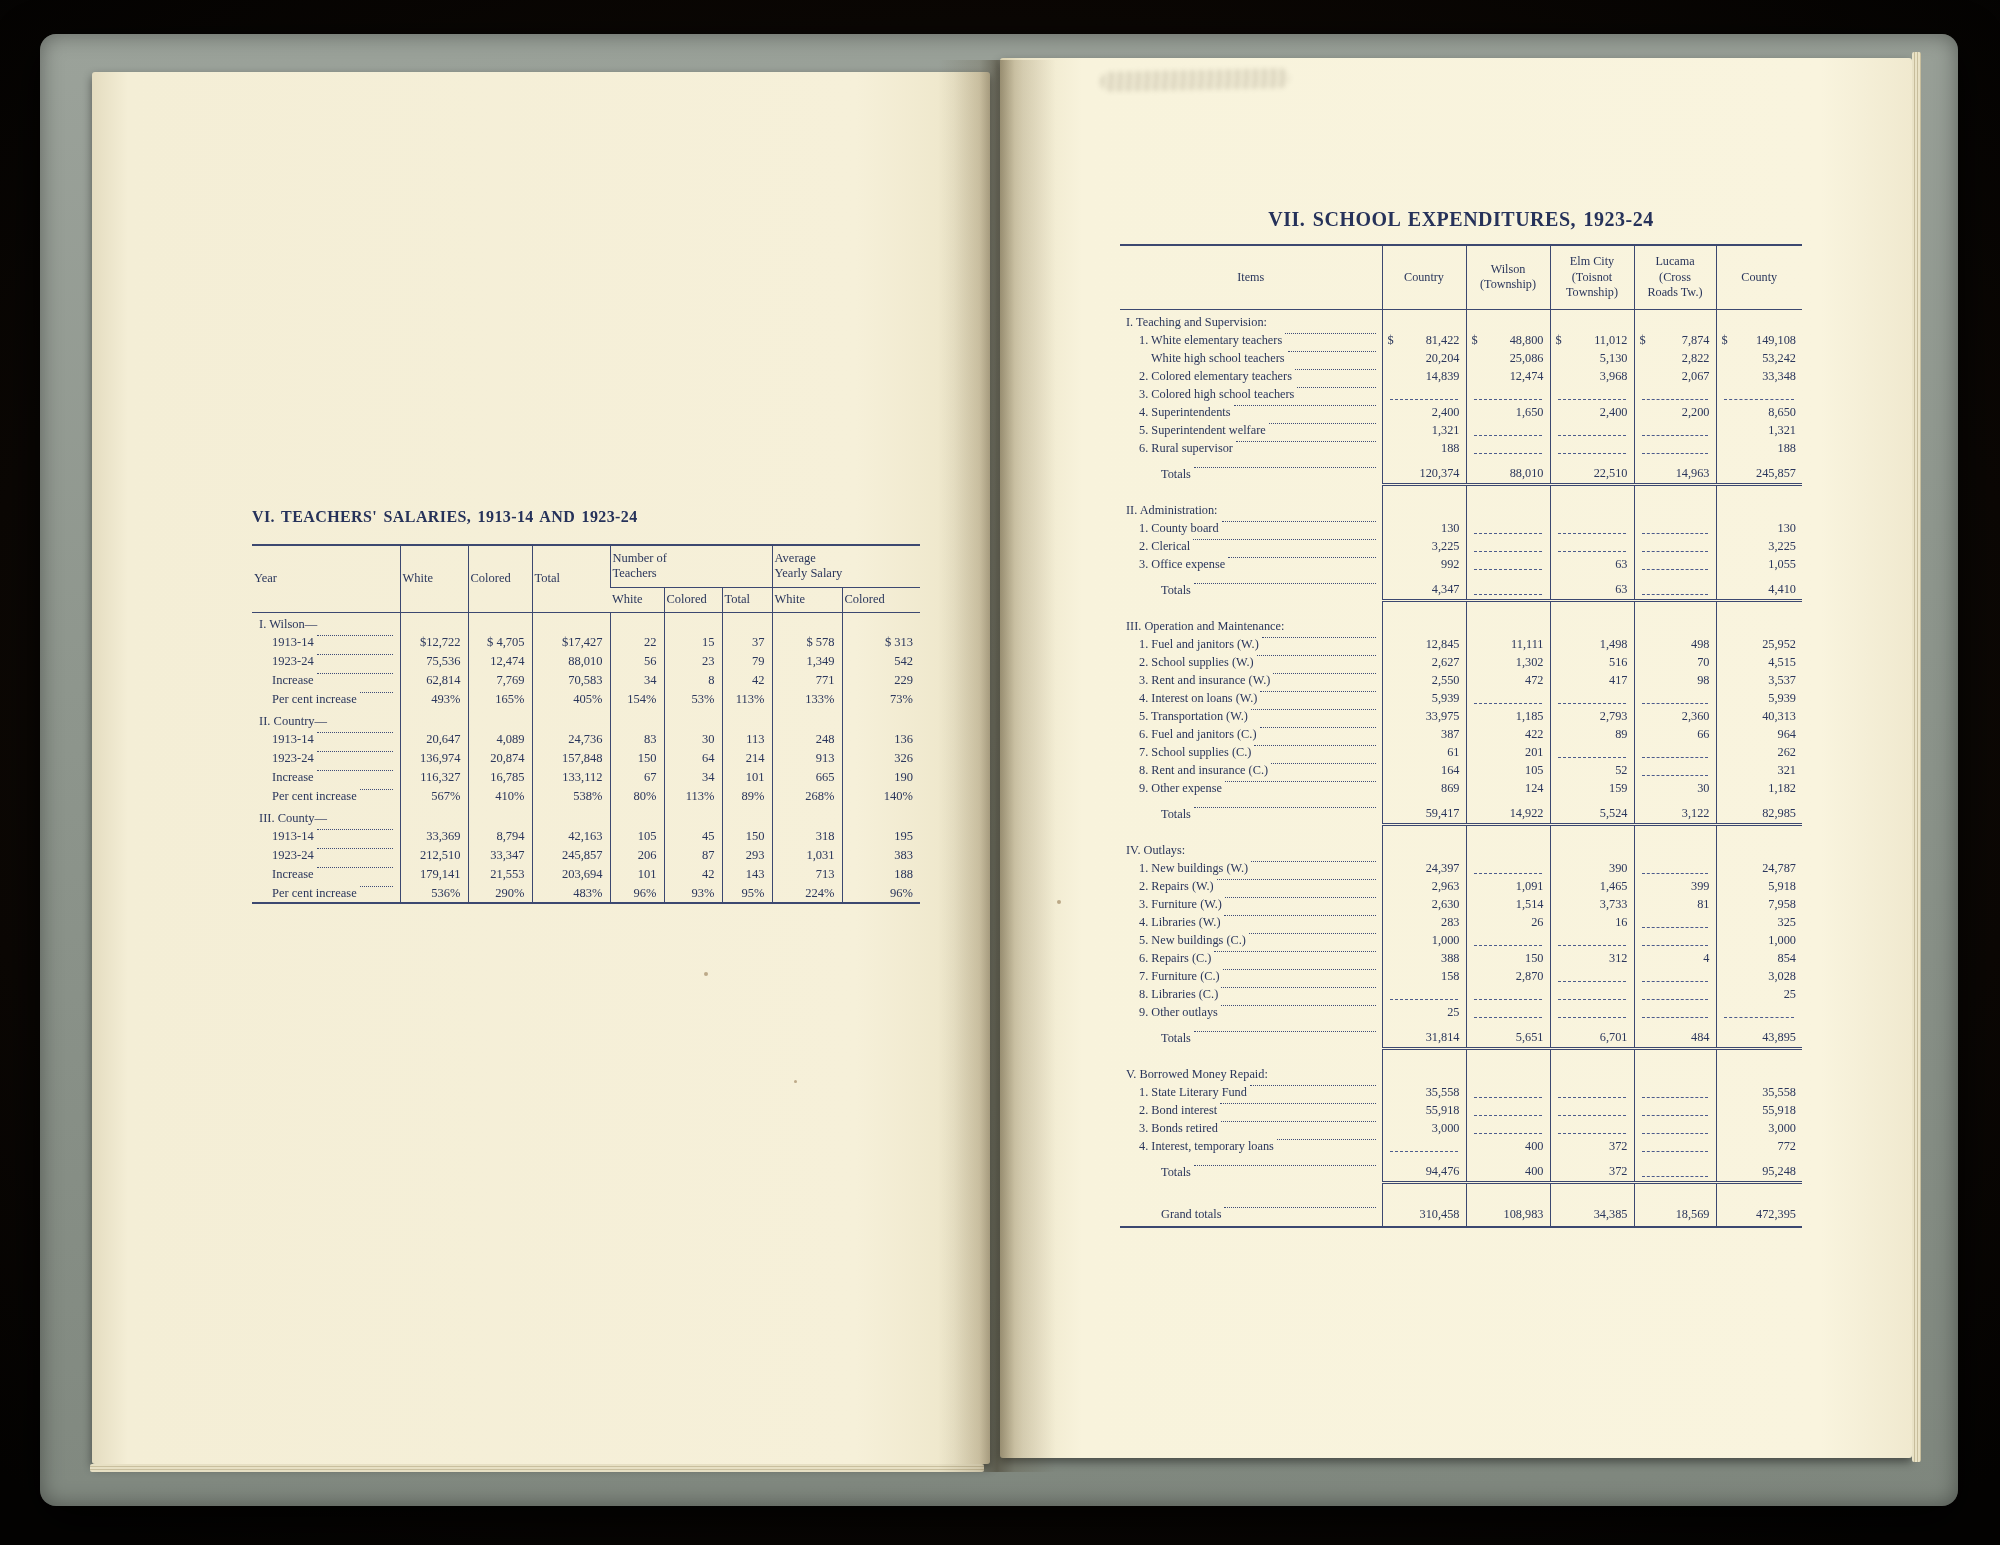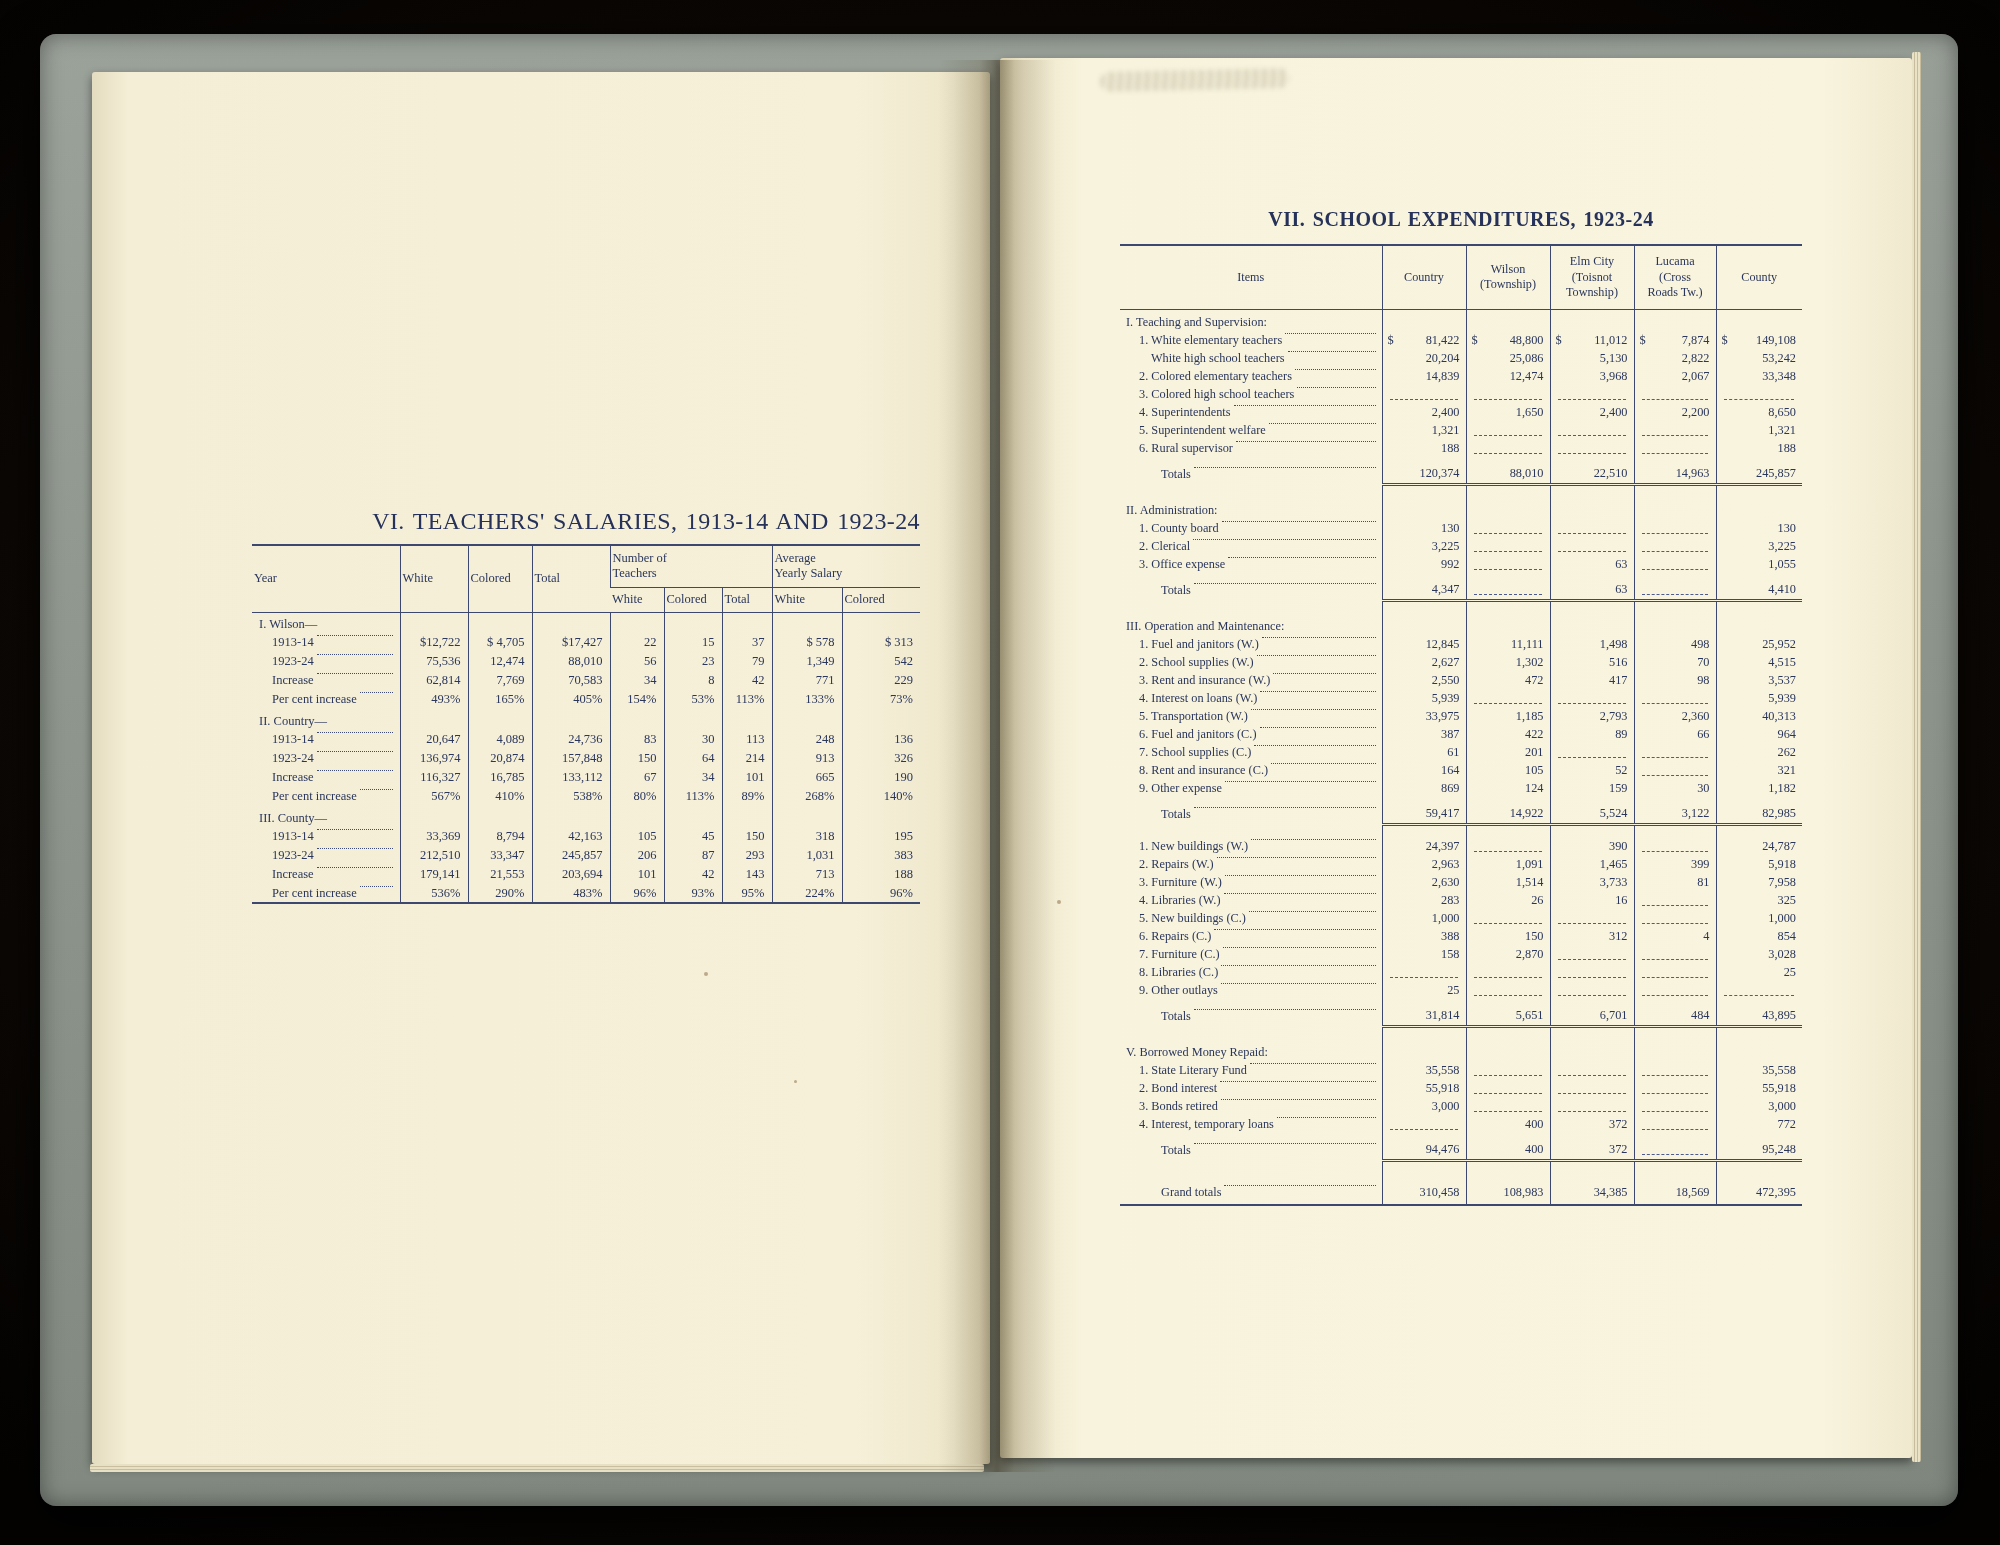--- a/index.html
+++ b/index.html
@@ -20,21 +20,21 @@
         box-shadow:0 4px 10px rgba(0,0,0,.45)}
   .page-right::after{content:"";position:absolute;top:-6px;right:-9px;bottom:-4px;width:9px;border-radius:2px;
         background:repeating-linear-gradient(90deg,#e9e2c6 0 2px,#c7bd9c 2px 3px)}
   .spine-shadow{position:absolute;left:898px;top:26px;width:118px;height:1412px;pointer-events:none;
         background:linear-gradient(90deg,rgba(70,52,22,0) 0%,rgba(70,52,22,.16) 35%,rgba(45,33,12,.42) 50%,rgba(70,52,22,.18) 65%,rgba(70,52,22,0) 100%)}
   .smudge{position:absolute;left:100px;top:12px;width:190px;height:20px;opacity:.45;filter:blur(2.5px);
         background:repeating-linear-gradient(93deg,rgba(125,115,95,.55) 0 5px,rgba(125,115,95,.08) 5px 9px);
         border-radius:10px;transform:rotate(-1.2deg)}
   .spot{position:absolute;border-radius:50%;background:rgba(120,85,40,.45);filter:blur(.5px)}
 
-  .lp-title{position:absolute;left:160px;top:436px;width:668px;text-align:right;font-size:24px;font-weight:400;
+  .lp-title{position:absolute;left:160px;top:436px;width:668px;text-align:left;font-size:16px;font-weight:700;
         letter-spacing:.4px;word-spacing:2px;color:#26325a}
   .rp-title{position:absolute;left:120px;top:150px;width:682px;text-align:center;font-size:20px;font-weight:700;
         letter-spacing:.5px;word-spacing:2px;color:#26325a}
 
   table{border-collapse:collapse;table-layout:fixed;color:#2a365c}
   .lblcell{padding:0 4px;overflow:hidden}
   .lblflex{display:flex;align-items:flex-start}
   .lblflex .lt{white-space:nowrap}
   .leader{flex:1 1 8px;border-bottom:1.3px dotted #3f4c78;margin:0 1px 3px 3px;min-width:6px}
   .sec{padding-left:1px}
@@ -800,20 +800,32 @@
               <td class="num tot">82,985</td>
             </tr>
             <tr class="gaprow">
               <td></td>
               <td></td>
               <td></td>
               <td></td>
               <td></td>
               <td></td>
             </tr>
+            <tr class="secrow">
+              <td class="lblcell">
+                <div class="lblflex sec">
+                  <span class="lt">IV. Outlays:</span>
+                </div>
+              </td>
+              <td class="blank"></td>
+              <td class="blank"></td>
+              <td class="blank"></td>
+              <td class="blank"></td>
+              <td class="blank"></td>
+            </tr>
             <tr>
               <td class="lblcell">
                 <div class="lblflex ind1">
                   <span class="lt">1. New buildings (W.)</span>
                   <span class="leader"></span>
                 </div>
               </td>
               <td class="num">24,397</td>
               <td class="num dashcell">
                 <span class="dashfill"></span>

